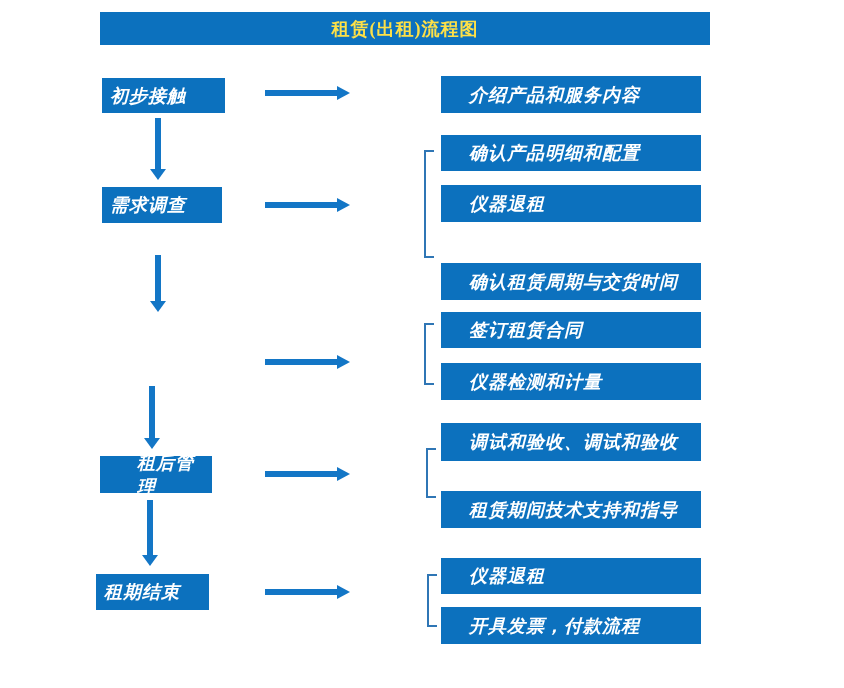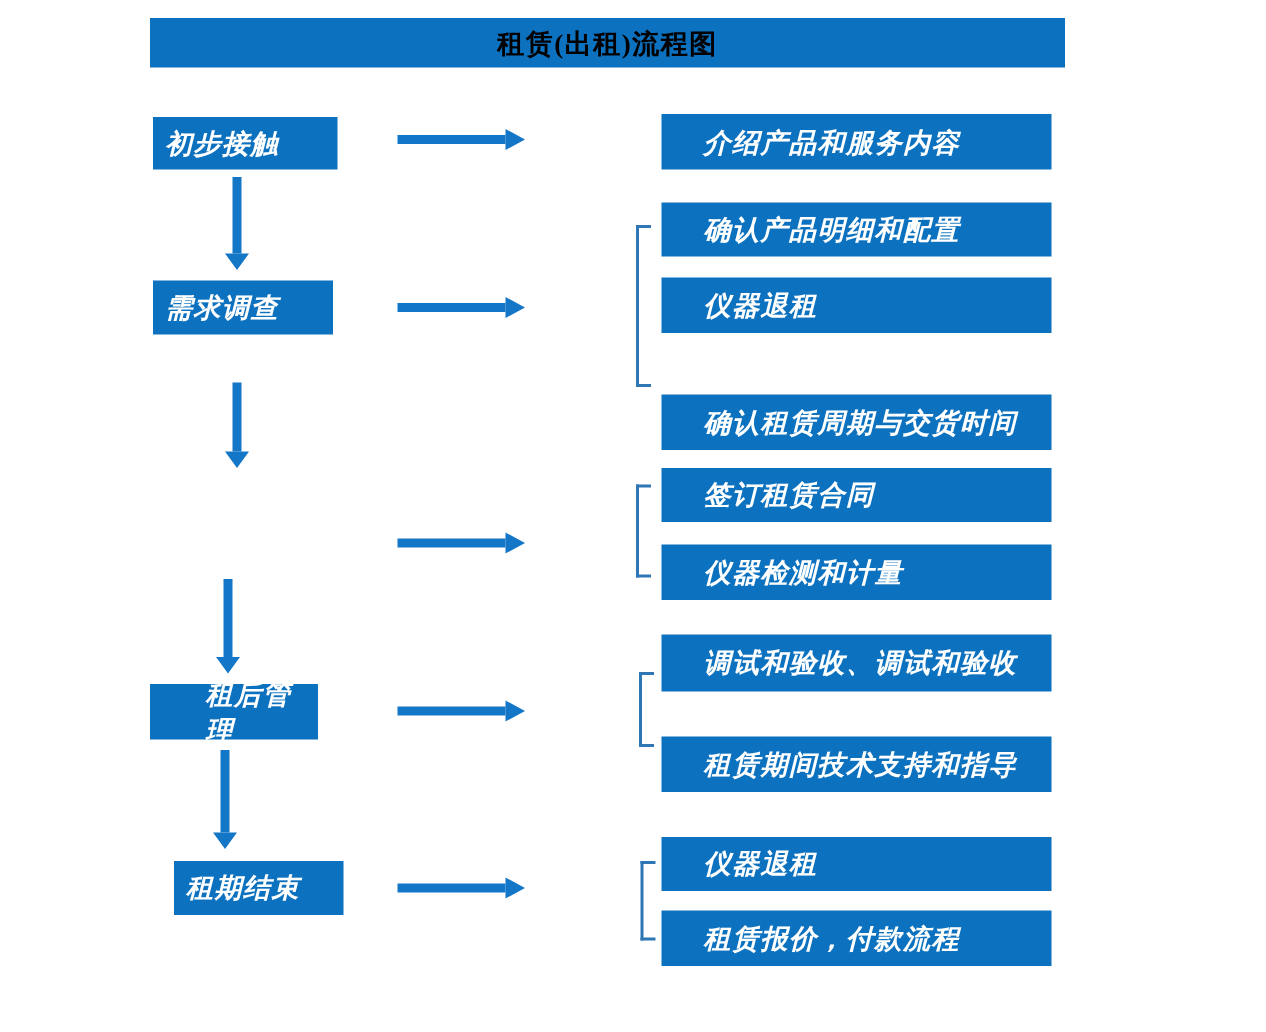--- a/index.html
+++ b/index.html
@@ -7,21 +7,21 @@
     --arrow-blue:#1376c6;
     --bracket-blue:#2f76b5;
   }
   html,body{margin:0;padding:0;background:#ffffff;}
   #canvas{
     position:relative;width:844px;height:688px;background:#ffffff;overflow:hidden;
     font-family:"Liberation Serif","DejaVu Serif",serif;
   }
   .title-bar{
     position:absolute;left:100px;top:12px;width:610px;height:33px;
-    background:var(--box-blue);color:#000000;font-weight:bold;font-size:18px;
+    background:var(--box-blue);color:#fde047;font-weight:bold;font-size:18px;
     display:flex;align-items:center;justify-content:center;letter-spacing:1px;
   }
   .box{
     position:absolute;background:var(--box-blue);color:#fff;font-weight:bold;
     display:flex;align-items:center;box-sizing:border-box;letter-spacing:1px;font-style:italic;
   }
   .lbox{left:102px;width:123px;padding-left:8px;font-size:18px;}
   .rbox{left:441px;width:260px;padding-left:28px;font-size:18px;}
   .h-arrow{position:absolute;left:265px;width:85px;height:14px;}
   .h-arrow .shaft{position:absolute;left:0;top:4px;width:72px;height:6px;background:var(--arrow-blue);}
@@ -45,36 +45,36 @@
 </head>
 <body>
 
 <div id="canvas">
 
   <div class="title-bar">租赁(出租)流程图</div>
 
   <div class="box lbox" style="top:78px;height:35px;">初步接触</div>
   <div class="box lbox" style="top:187px;height:36px;width:120px;">需求调查</div>
   <div class="box lbox" style="top:456px;height:37px;left:100px;width:112px;padding-left:37px;">租后管理</div>
-  <div class="box lbox" style="top:574px;height:36px;left:116px;width:113px;">租期结束</div>
+  <div class="box lbox" style="top:574px;height:36px;left:96px;width:113px;">租期结束</div>
 
   <div class="box rbox" style="top:76px;height:37px;">介绍产品和服务内容</div>
 
   <div class="box rbox" style="top:135px;height:36px;">确认产品明细和配置</div>
   <div class="box rbox" style="top:185px;height:37px;">仪器退租</div>
   <div class="box rbox" style="top:243px;height:37px;margin-top:20px;">确认租赁周期与交货时间</div>
 
   <div class="box rbox" style="top:312px;height:36px;">签订租赁合同</div>
   <div class="box rbox" style="top:363px;height:37px;">仪器检测和计量</div>
 
   <div class="box rbox" style="top:423px;height:38px;">调试和验收、调试和验收</div>
   <div class="box rbox" style="top:491px;height:37px;">租赁期间技术支持和指导</div>
 
   <div class="box rbox" style="top:558px;height:36px;">仪器退租</div>
-  <div class="box rbox" style="top:607px;height:37px;">租赁报价，付款流程</div>
+  <div class="box rbox" style="top:607px;height:37px;">开具发票，付款流程</div>
 
   <div class="h-arrow" style="top:86px;">
     <div class="shaft"></div>
     <div class="head"></div>
   </div>
   <div class="h-arrow" style="top:198px;">
     <div class="shaft"></div>
     <div class="head"></div>
   </div>
   <div class="h-arrow" style="top:355px;">

